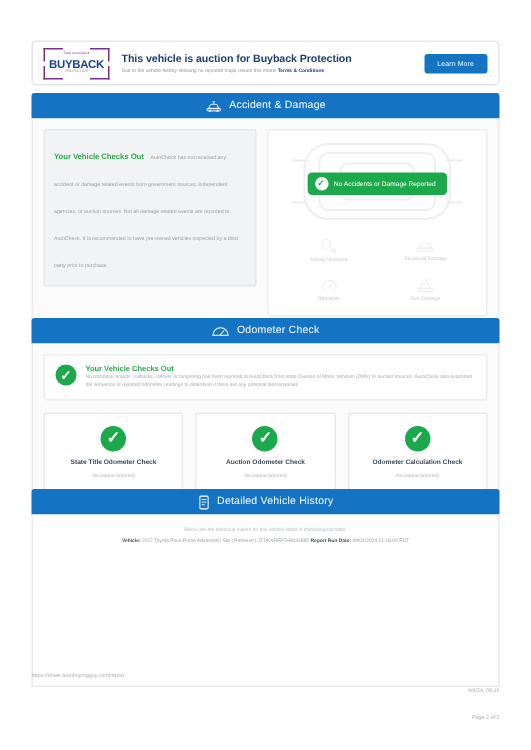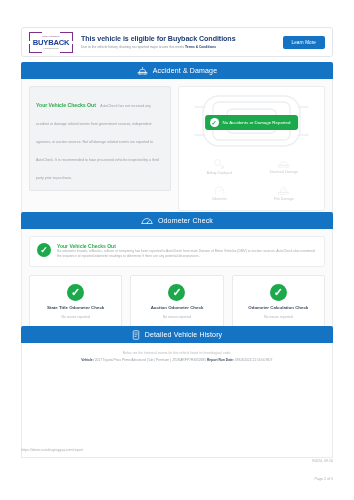--- a/index.html
+++ b/index.html
@@ -253,21 +253,21 @@
     <div class="buyback-logo">
       <span class="bb-bracket bb-tl"></span>
       <span class="bb-bracket bb-tr"></span>
       <span class="bb-bracket bb-bl"></span>
       <span class="bb-bracket bb-br"></span>
       <span class="bb-top-text">Total AutoCheck</span>
       <span class="bb-main">BUYBACK</span>
       <span class="bb-sub">PROTECTION</span>
     </div>
     <div class="buyback-text">
-      <div class="buyback-title">This vehicle is eligible for Buyback Conditions</div>
+      <div class="buyback-title">This vehicle is auction for Buyback Protection</div>
       <div class="buyback-sub"><span>Due to the vehicle history showing no reported major issues this meets </span><span class="buyback-terms">Terms &amp; Conditions</span></div>
     </div>
     <button class="learn-more">Learn More</button>
   </div>
 
   <div class="section" id="sec-accident">
     <div class="sec-head">
       <span>
         <svg width="11" height="8" viewBox="0 0 22 16" fill="none">
           <path d="M3 11h16M4.5 11l1.6-4.6A2 2 0 0 1 8 5h6a2 2 0 0 1 1.9 1.4L17.5 11" stroke="#ffffff" stroke-width="1.3" stroke-linecap="round" stroke-linejoin="round"></path>

